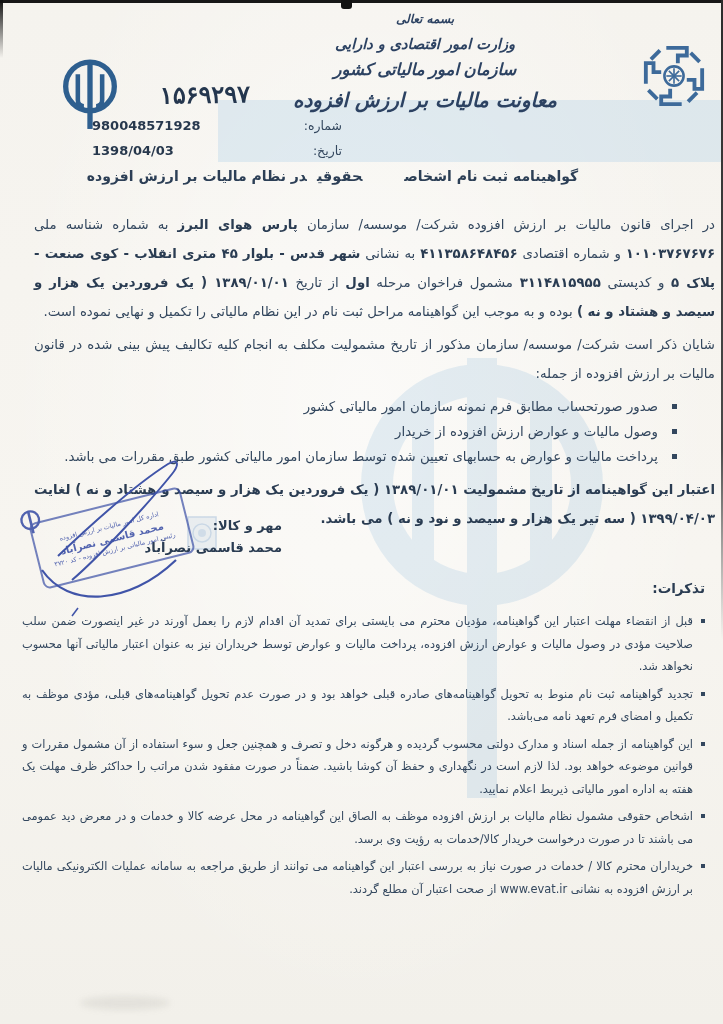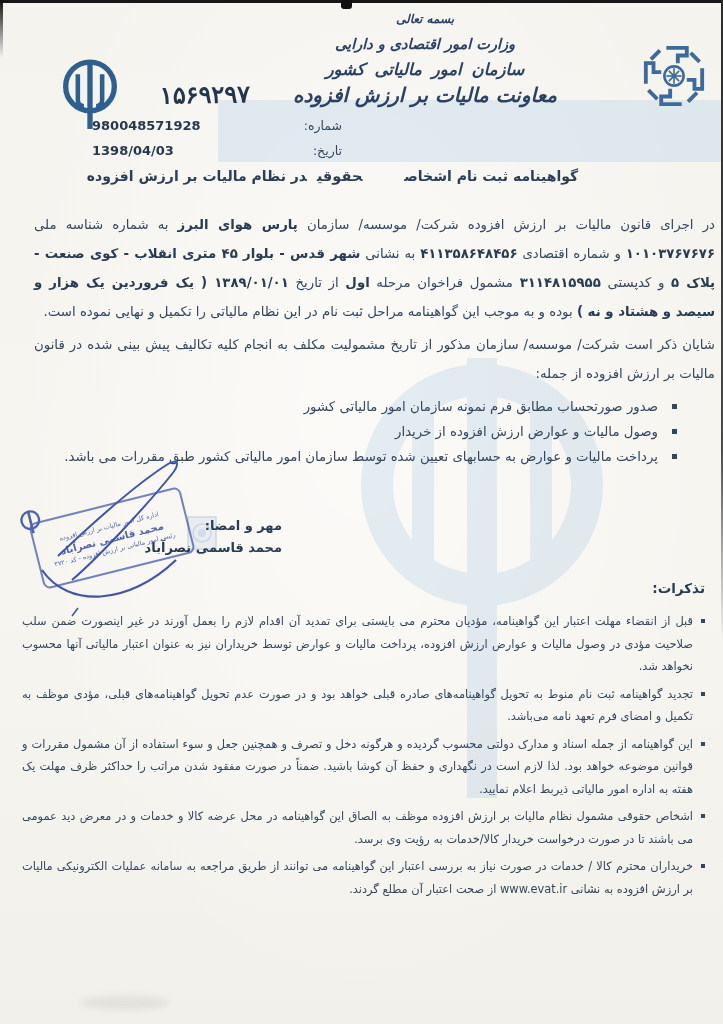--- a/index.html
+++ b/index.html
@@ -24,21 +24,21 @@
   
   .tint-band{position:absolute;left:218px;top:100px;width:505px;height:62px;background:rgba(176,208,233,.34);}
 
   
   .watermark{position:absolute;left:332px;top:350px;width:300px;height:450px;opacity:.15;pointer-events:none;}
 
   
   .hdr{position:absolute;left:180px;top:12px;width:490px;text-align:center;color:#2c4262;}
   .bismillah{font-family:"DejaVu Serif",serif;font-style:italic;font-weight:bold;font-size:12px;margin-bottom:9px;}
   .ministry{font-family:"DejaVu Serif",serif;font-style:italic;font-weight:bold;font-size:14.5px;margin-bottom:8px;}
-  .org{font-family:Liberation Mono, monospace;font-style:italic;font-weight:bold;font-size:16.5px;margin-bottom:3px;}
+  .org{font-family:Liberation Sans, sans-serif;font-style:italic;font-weight:bold;font-size:16.5px;margin-bottom:9px;}
   .deputy{font-family:"DejaVu Serif",serif;font-style:italic;font-weight:bold;font-size:20px;}
 
   .logo-left{position:absolute;left:52px;top:56px;width:76px;height:76px;}
   .logo-right{position:absolute;left:642px;top:42px;width:64px;height:68px;}
 
   .serial{position:absolute;left:130px;top:80px;width:150px;text-align:center;
     font-family:"DejaVu Serif",serif;font-weight:bold;font-size:24px;letter-spacing:5px;
     color:#24364e;transform:rotate(-1deg);direction:ltr;}
 
   .meta{position:absolute;left:92px;top:118px;width:250px;font-size:12.5px;}
@@ -155,30 +155,31 @@
         </li>
         <li>
           <span class="sq"></span>
           <span class="txt">وصول مالیات و عوارض ارزش افزوده از خریدار</span>
         </li>
         <li>
           <span class="sq"></span>
           <span class="txt">پرداخت مالیات و عوارض به حسابهای تعیین شده توسط سازمان امور مالیاتی کشور طبق مقررات می باشد.</span>
         </li>
       </ul>
+    <p class="validity">اعتبار این گواهینامه از تاریخ مشمولیت ۱۳۸۹/۰۱/۰۱ ( یک فروردین یک هزار و سیصد و هشتاد و نه ) لغایت ۱۳۹۹/۰۴/۰۳ ( سه تیر یک هزار و سیصد و نود و نه ) می باشد.</p>
   </div>
 
   <svg class="faint-square-stamp" viewBox="0 0 32 36">
     <rect x="2" y="2" width="28" height="32" fill="rgba(160,190,220,.35)" stroke="#9db9d8" stroke-width="1.5"></rect>
     <circle cx="16" cy="18" r="9" fill="none" stroke="#9db9d8" stroke-width="1.5"></circle>
     <circle cx="16" cy="18" r="4" fill="#a9c2dd"></circle>
   </svg>
 
   <div class="sign-block">
-    <div>مهر و امضا:</div>
+    <div>مهر و کالا:</div>
     <div class="name">محمد قاسمی نصرآباد</div>
   </div>
 
   <div class="stamp">
     <svg class="stamp-logo" viewBox="0 0 100 100">
       <circle cx="50" cy="42" r="34" fill="none" stroke="#4054a8" stroke-width="9"></circle>
       <rect x="45" y="6" width="10" height="88" fill="#4054a8"></rect>
     </svg>
     <div class="s1">اداره کل امور مالیات بر ارزش افزوده</div>
     <div class="s2">محمد قاسمی نصرآباد</div>

